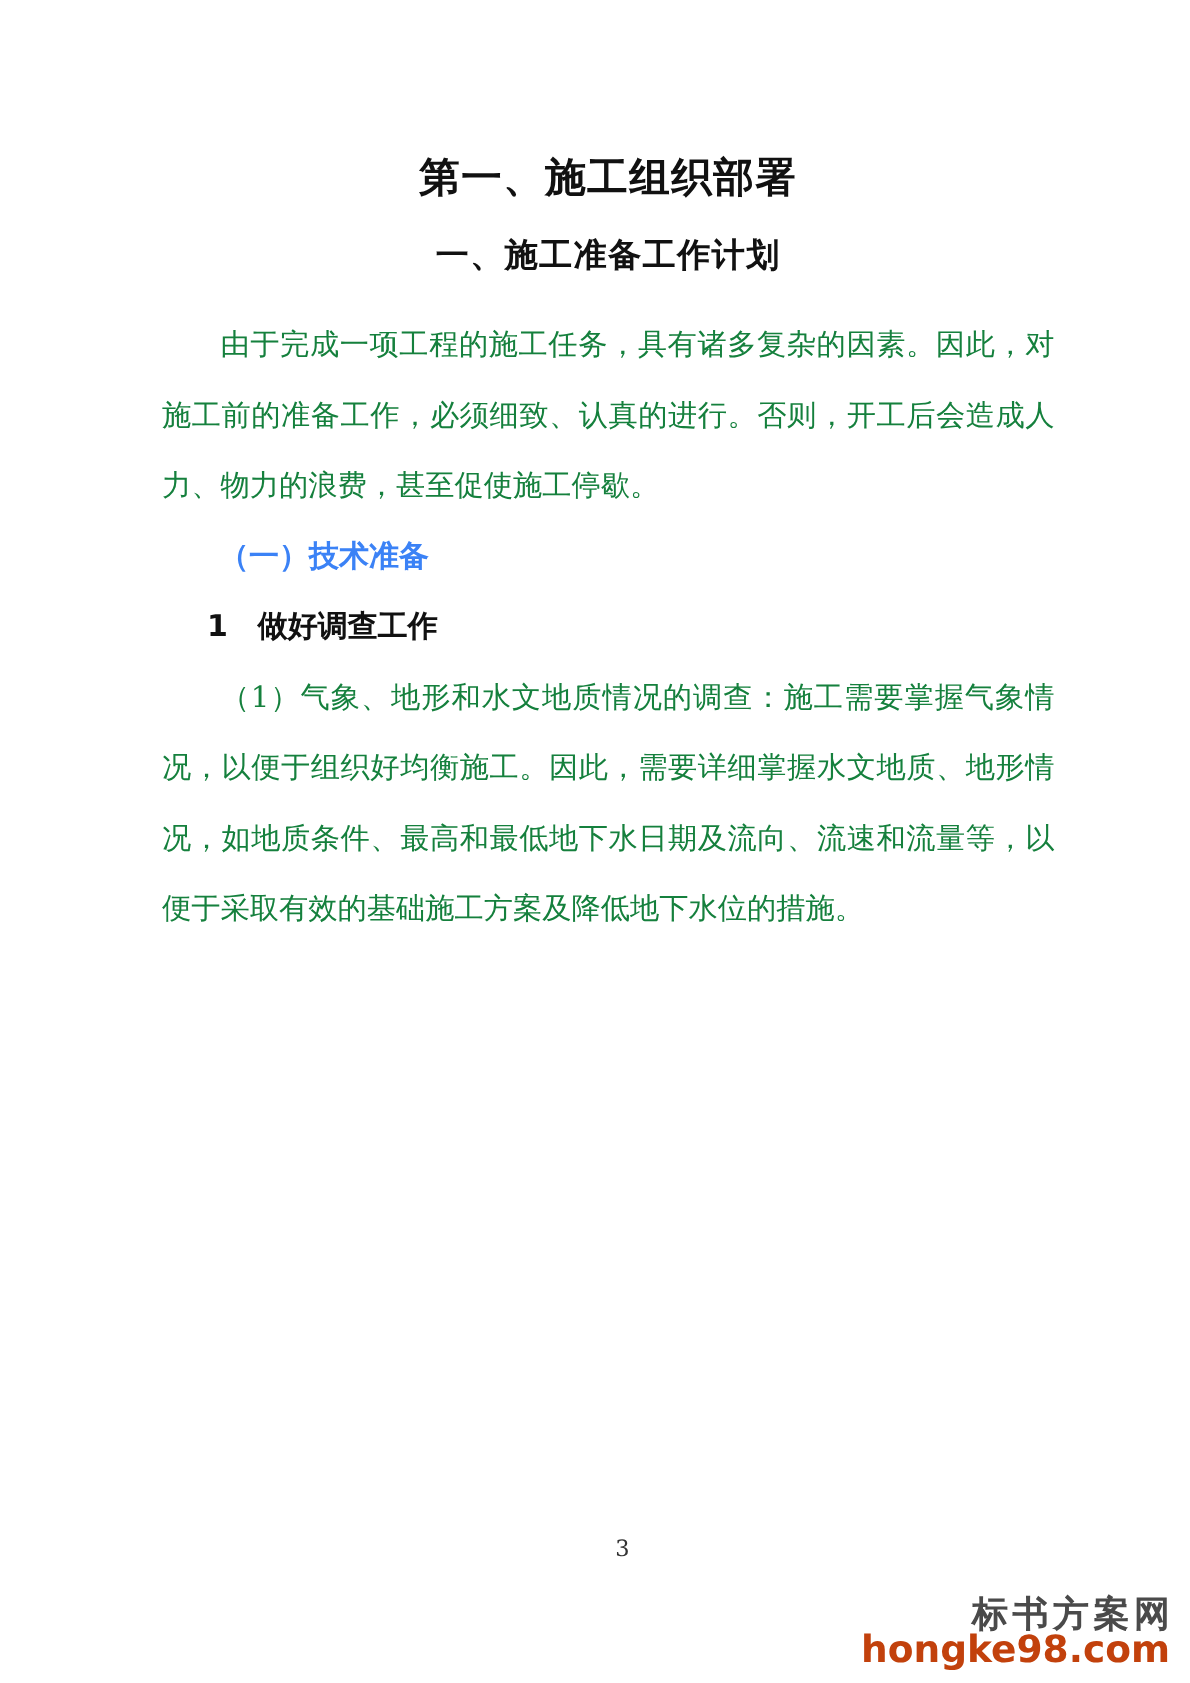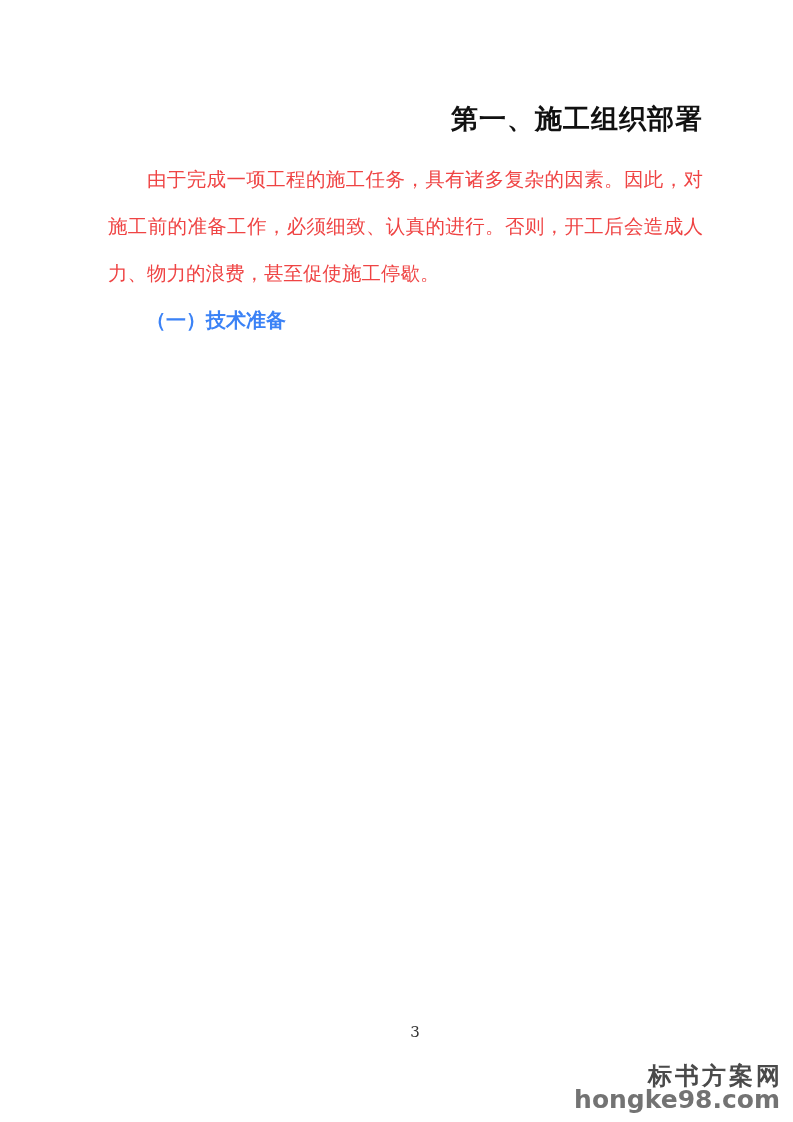--- a/index.html
+++ b/index.html
@@ -17,41 +17,41 @@
     padding: 102px 90px 0 108px;
     font-family: "DejaVu Serif", "Liberation Serif", serif;
     color: #222222;
   }
   .doc-title {
     margin: 0;
     font-family: "DejaVu Sans", "Liberation Sans", sans-serif;
     font-weight: bold;
     font-size: 27px;
     line-height: 34px;
-    text-align: right;
+    text-align: center;
     color: #111111;
     letter-spacing: 1px;
   }
   .doc-subtitle {
     margin: 20px 0 0 0;
     font-family: "DejaVu Sans", "Liberation Sans", sans-serif;
     font-weight: bold;
     font-size: 22px;
     line-height: 30px;
     text-align: center;
     color: #111111;
     letter-spacing: 1px;
   }
   .body-text {
     margin: 0;
     font-size: 19.5px;
     line-height: 47px;
     text-align: justify;
     text-justify: inter-character;
-    color: #ef4444;
+    color: #15803d;
   }
   .body-text.first {
     margin-top: 20px;
   }
   .indent2 {
     text-indent: 2em;
   }
   .heading-3 {
     margin: 0;
     padding-left: 38px;
@@ -92,38 +92,41 @@
   .watermark-name {
     font-size: 24px;
     line-height: 22px;
     letter-spacing: 3px;
     margin-right: -3px;
     color: #4a4a4a;
   }
   .watermark-url {
     font-size: 25px;
     line-height: 25px;
-    color: #737373;
+    color: #c2410c;
     letter-spacing: 0px;
   }
 </style>
 </head>
 <body>
 
 <div class="page">
 
   <h1 class="doc-title">第一、施工组织部署</h1>
 
+  <h2 class="doc-subtitle">一、施工准备工作计划</h2>
 
   <p class="body-text indent2 first">由于完成一项工程的施工任务，具有诸多复杂的因素。因此，对施工前的准备工作，必须细致、认真的进行。否则，开工后会造成人力、物力的浪费，甚至促使施工停歇。</p>
 
 
   <h3 class="heading-3">（一）技术准备</h3>
 
+  <h4 class="heading-4">1　做好调查工作</h4>
 
+  <p class="body-text indent2">（1）气象、地形和水文地质情况的调查：施工需要掌握气象情况，以便于组织好均衡施工。因此，需要详细掌握水文地质、地形情况，如地质条件、最高和最低地下水日期及流向、流速和流量等，以便于采取有效的基础施工方案及降低地下水位的措施。</p>
 
 
 
   <div class="page-number">3</div>
 
   <div class="watermark">
     <div class="watermark-name">标书方案网</div>
     <div class="watermark-url">hongke98.com</div>
   </div>
 

